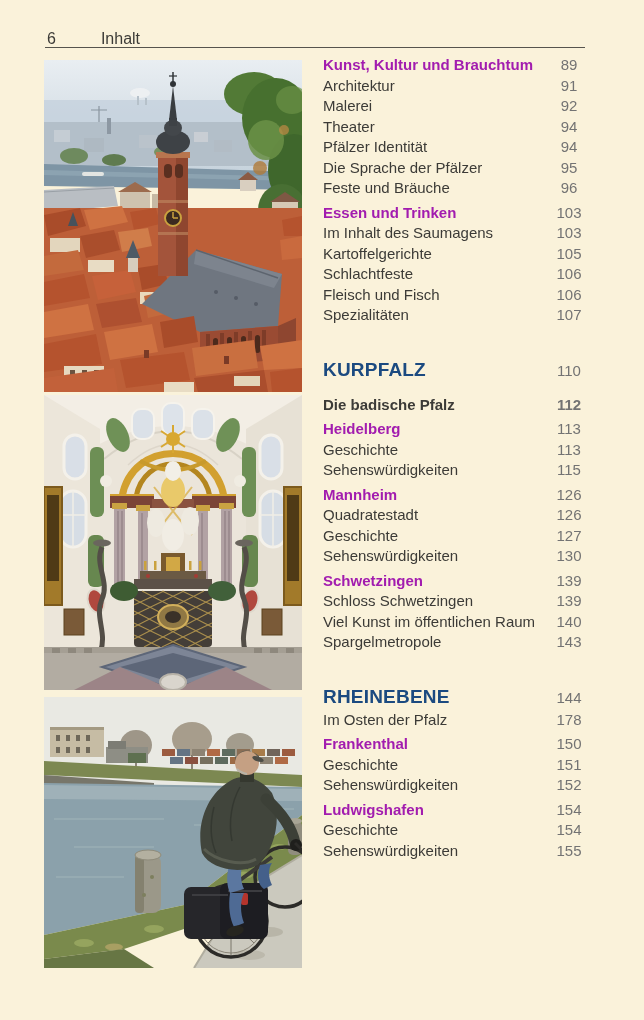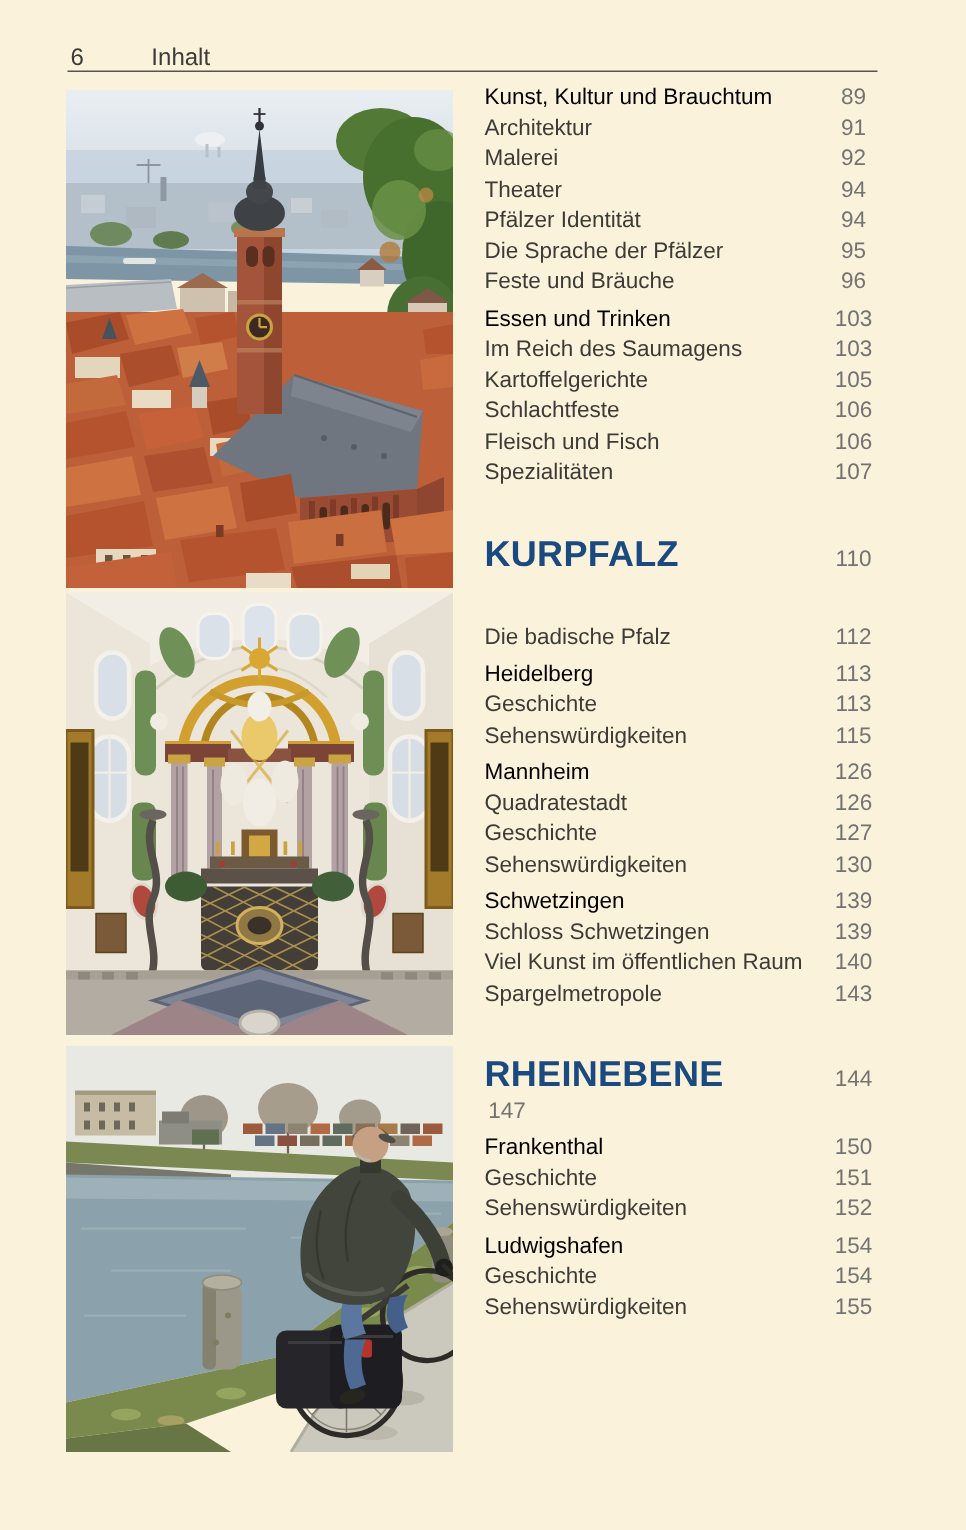--- a/index.html
+++ b/index.html
@@ -20,23 +20,23 @@
   .photo2{width:258px;height:295px;margin-top:3px;}
   .photo3{width:258px;height:271px;margin-top:7px;}
 
   .toc{position:absolute;left:323px;top:55px;width:261px;font-size:15px;line-height:20.5px;}
   .row{display:flex;align-items:baseline;}
   .row .label{flex:1;padding-right:8px;}
   .row .num{text-align:center;white-space:nowrap;color:#737373;min-width:30px;}
   .block{margin-top:4px;}
   .block:first-child{margin-top:0;}
   .block.chapter{margin-top:31px;}
-  .block.plain{margin-top:32px;}
-  .heading.red .label{color:#000000;font-weight:normal;}
-  .heading.blue .label{color:#1b4a80;font-weight:bold;font-size:24px;line-height:26px;letter-spacing:.2px;}
+  .block.plain{margin-top:12px;font-weight:bold;}
+  .heading.red .label{color:#a21caf;font-weight:bold;}
+  .heading.blue .label{color:#1b4a80;font-weight:bold;font-size:19px;line-height:26px;letter-spacing:.2px;}
 </style>
 </head>
 <body>
 
 <header class="page-header">
   <span class="pnum">6</span><span class="ptitle">Inhalt</span>
 </header>
 <div class="rule"></div>
 
 <div class="photos">
@@ -422,21 +422,21 @@
         <span class="label">Feste und Bräuche</span>
         <span class="num">96</span>
       </div>
     </div>
     <div class="block sec">
       <div class="row heading red">
         <span class="label">Essen und Trinken</span>
         <span class="num">103</span>
       </div>
       <div class="row entry">
-        <span class="label">Im Reich des Saumagens</span>
+        <span class="label">Im Inhalt des Saumagens</span>
         <span class="num">103</span>
       </div>
       <div class="row entry">
         <span class="label">Kartoffelgerichte</span>
         <span class="num">105</span>
       </div>
       <div class="row entry">
         <span class="label">Schlachtfeste</span>
         <span class="num">106</span>
       </div>
@@ -510,21 +510,22 @@
         <span class="label">Spargelmetropole</span>
         <span class="num">143</span>
       </div>
     </div>
     <div class="block chapter">
       <div class="row heading blue">
         <span class="label">RHEINEBENE</span>
         <span class="num">144</span>
       </div>
       <div class="row entry">
-        <span class="num">147</span>
+        <span class="label">Im Osten der Pfalz</span>
+        <span class="num">178</span>
       </div>
     </div>
     <div class="block sec">
       <div class="row heading red">
         <span class="label">Frankenthal</span>
         <span class="num">150</span>
       </div>
       <div class="row entry">
         <span class="label">Geschichte</span>
         <span class="num">151</span>

